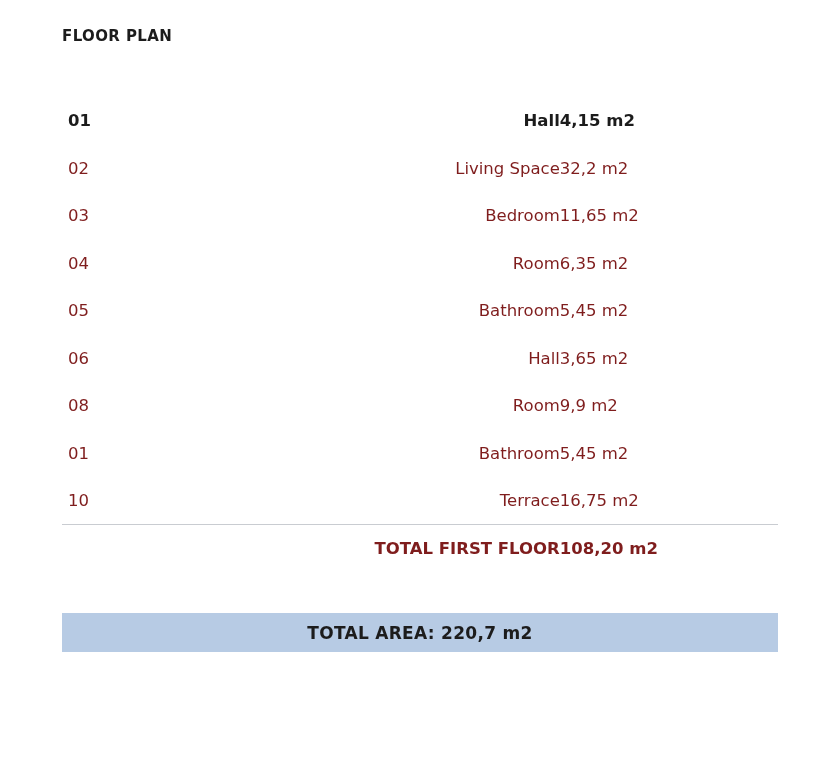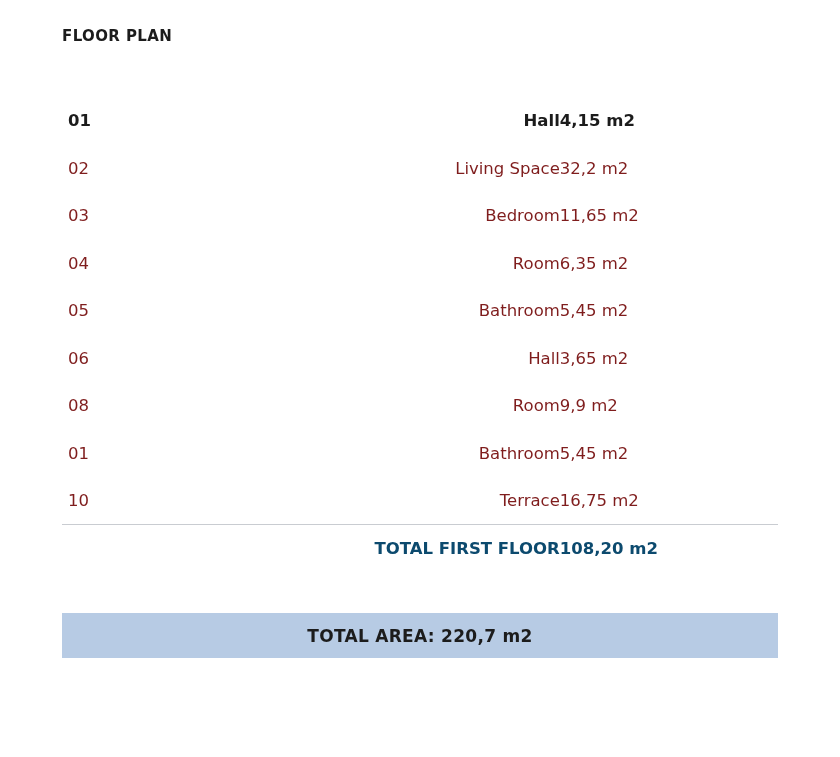--- a/index.html
+++ b/index.html
@@ -54,30 +54,30 @@
   .col-area {
     padding-right: 2px !important;
   }
   
   tr.bold td {
     font-weight: bold;
     color: #1c1c1c;
   }
   tr.total td {
     font-weight: bold;
-    color: #0c4a6e;
+    color: #7f1d1d;
     font-size: 16.5px;
   }
   tr.sep-top td {
     border-top: 1px solid #c9ccd1;
   }
   .totalbar {
     margin-top: 41px;
     width: 716px;
-    height: 45px;
+    height: 39px;
     background: #b7cbe4;
     display: flex;
     align-items: center;
     justify-content: center;
     font-size: 17px;
     font-weight: bold;
     color: #1c1c1c;
     letter-spacing: 0.3px;
   }
 </style>

